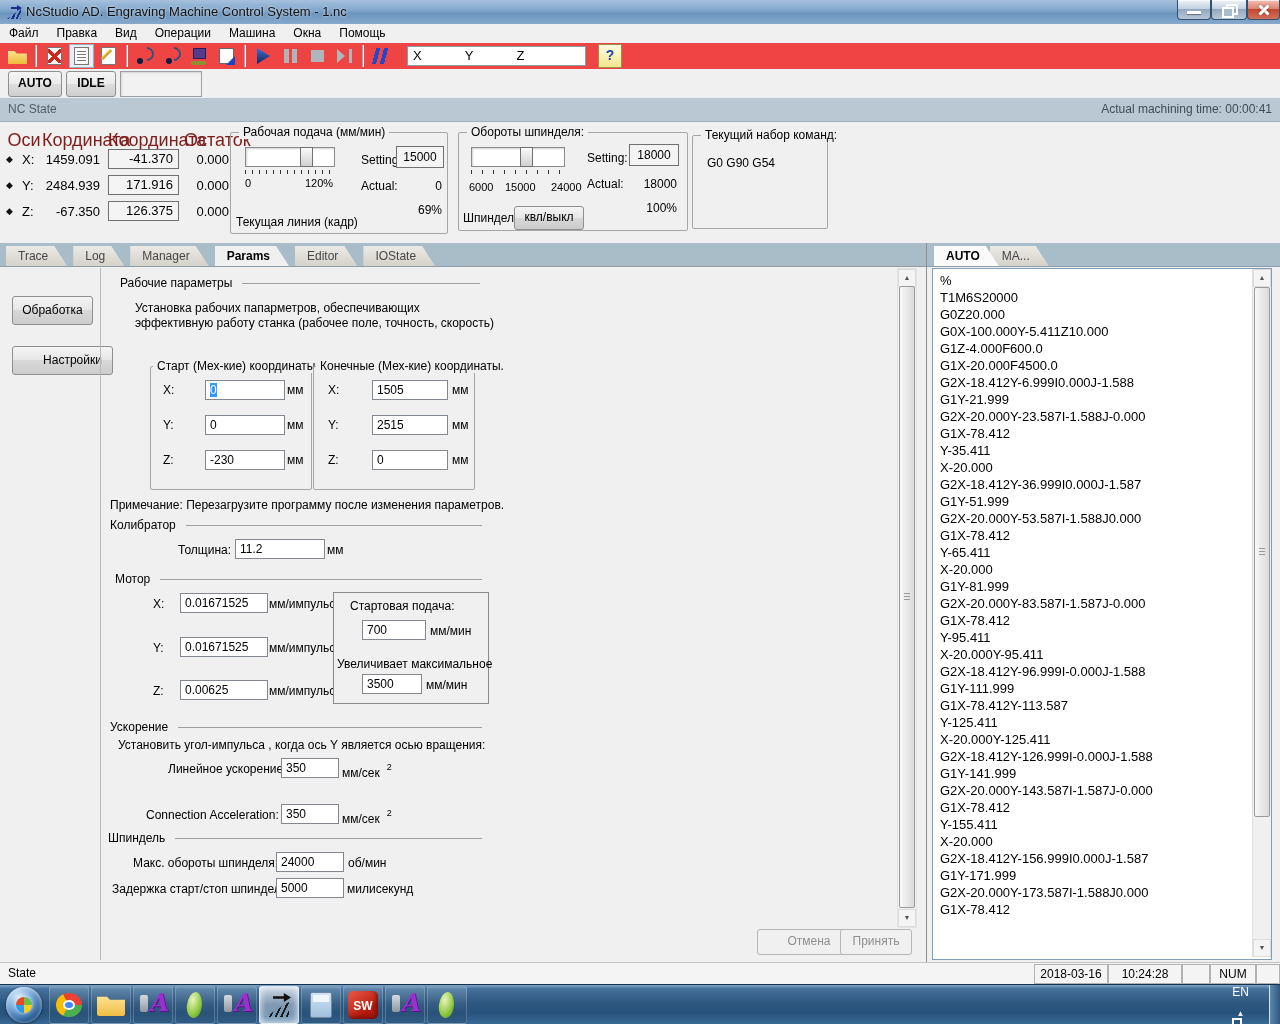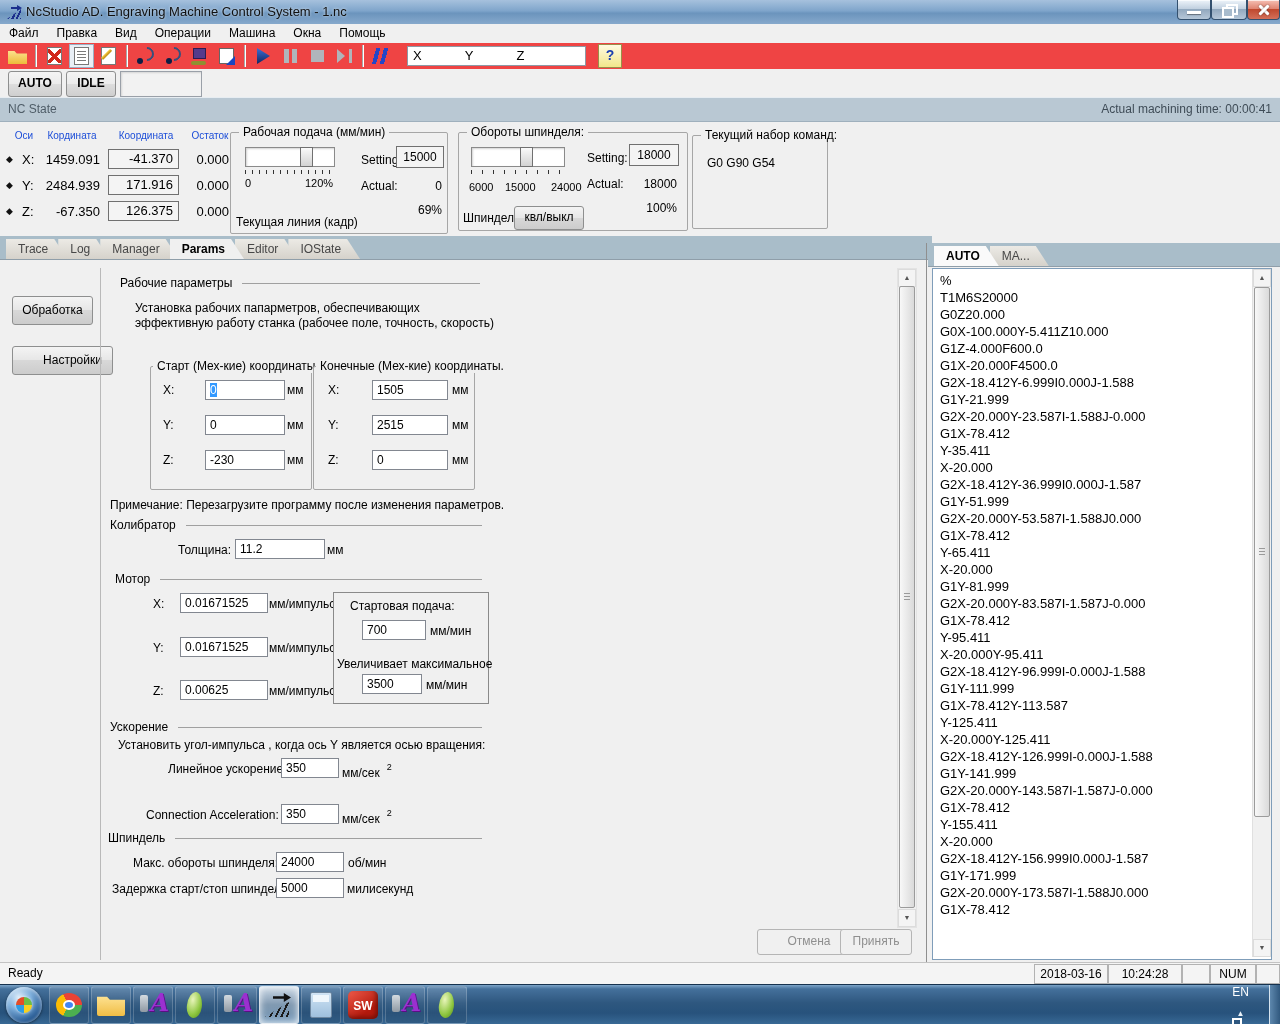--- a/index.html
+++ b/index.html
@@ -70,21 +70,21 @@
   .ncstate{left:0;top:97px;width:1280px;height:23px;background:#b9c8d3;border-top:1px solid #e7edf2;border-bottom:1px solid #9fb0bd;}
   .ncstate .l{position:absolute;left:8px;top:4px;color:#4f5d68;}
   .ncstate .r{position:absolute;right:8px;top:4px;color:#3f4c57;}
   
   .gb{position:absolute;border:1px solid #a6a6a6;border-radius:2px;}
   .gbl{position:absolute;top:-8px;left:8px;background:#f0f0f0;padding:0 4px;white-space:nowrap;}
   .track{position:absolute;height:18px;background:#fff;border:1px solid #8a8a8a;box-shadow:inset 1px 1px 2px rgba(0,0,0,.18);}
   .thumb{position:absolute;top:-1px;width:11px;height:18px;background:linear-gradient(#fafafa,#d2d2d2);border:1px solid #707070;}
   .ticks{position:absolute;height:4px;background:repeating-linear-gradient(90deg,#333 0 1px,transparent 1px 7px);}
   .box{position:absolute;border:1px solid #707070;background:#f4f4f4;text-align:center;}
-  .coordhead{position:absolute;left:6px;top:130px;display:flex;color:#1d4ed8;font-size:10px;}
+  .coordhead{position:absolute;left:6px;top:130px;display:flex;color:#7f1d1d;font-size:18px;}
   .coordhead span{display:block;text-align:center;}
   .coordrow{display:flex;align-items:center;height:26px;}
   .coordrow .ax-ic{width:16px;font-size:9px;color:#111;}
   .coordrow .ax{width:20px;font-size:13px;}
   .coordrow .mc{width:58px;text-align:right;font-size:13px;}
   .coordrow .wk{width:64px;height:18px;margin-left:8px;border:1px solid #707070;background:#f4f4f4;text-align:right;
     font-size:13px;line-height:18px;padding-right:5px;}
   .coordrow .rs{width:50px;text-align:right;font-size:13px;}
   
   .tabstrip{position:absolute;background:#a9bdc9;display:flex;align-items:flex-end;padding-left:6px;border-bottom:1px solid #8f9ea9;}
@@ -285,21 +285,21 @@
     <span class="lbl" style="left:170px;top:68px;width:48px;text-align:right;">100%</span>
     <span class="lbl" style="left:4px;top:78px;">Шпиндел</span>
     <div class="btn" style="left:55px;top:73px;width:68px;height:22px;line-height:21px;position:absolute;">квл/выкл</div>
   </div>
 
   <div class="gb" style="left:692px;top:135px;width:134px;height:92px;">
     <span class="gbl">Текущий набор команд:</span>
     <span class="lbl" style="left:14px;top:20px;">G0 G90 G54</span>
   </div>
 
-  <div class="tabstrip" style="left:0;top:236px;width:926px;height:23px;">
+  <div class="tabstrip" style="left:0;top:243px;width:926px;height:23px;gap:15px;">
 
   <div class="tab tab-trace">Trace</div>
       <div class="tab tab-log">Log</div>
       <div class="tab tab-manager">Manager</div>
       <div class="tab tab-params active">Params</div>
       <div class="tab tab-editor">Editor</div>
       <div class="tab tab-iostate">IOState</div>
     </div>
 
   <div class="btn" style="left:12px;top:296px;width:79px;height:27px;line-height:26px;">Обработка</div>
@@ -453,21 +453,21 @@
         <div class="gline">G1X-78.412</div>
       </div>
     <div class="sbv" style="right:0;top:0;height:688px;border:none;border-left:1px solid #e0e0e0;">
       <div class="sba" style="top:0;">▲</div>
       <div class="sbt" style="top:18px;height:528px;"></div>
       <div class="sba" style="bottom:0;">▼</div>
     </div>
   </div>
 
   <div class="abs statusbar">
-    <span class="lbl" style="left:8px;top:3px;">Ready</span>
+    <span class="lbl" style="left:8px;top:3px;">State</span>
     <span class="scell" style="left:1034px;width:72px;">2018-03-16</span>
     <span class="scell" style="left:1108px;width:72px;">10:24:28</span>
     <span class="scell" style="left:1182px;width:26px;"></span>
     <span class="scell" style="left:1210px;width:44px;">NUM</span>
     <span class="scell" style="left:1256px;width:22px;"></span>
   </div>
 
   <div class="abs taskbar">
     <div class="startorb"></div>
     <div class="tkicons">

